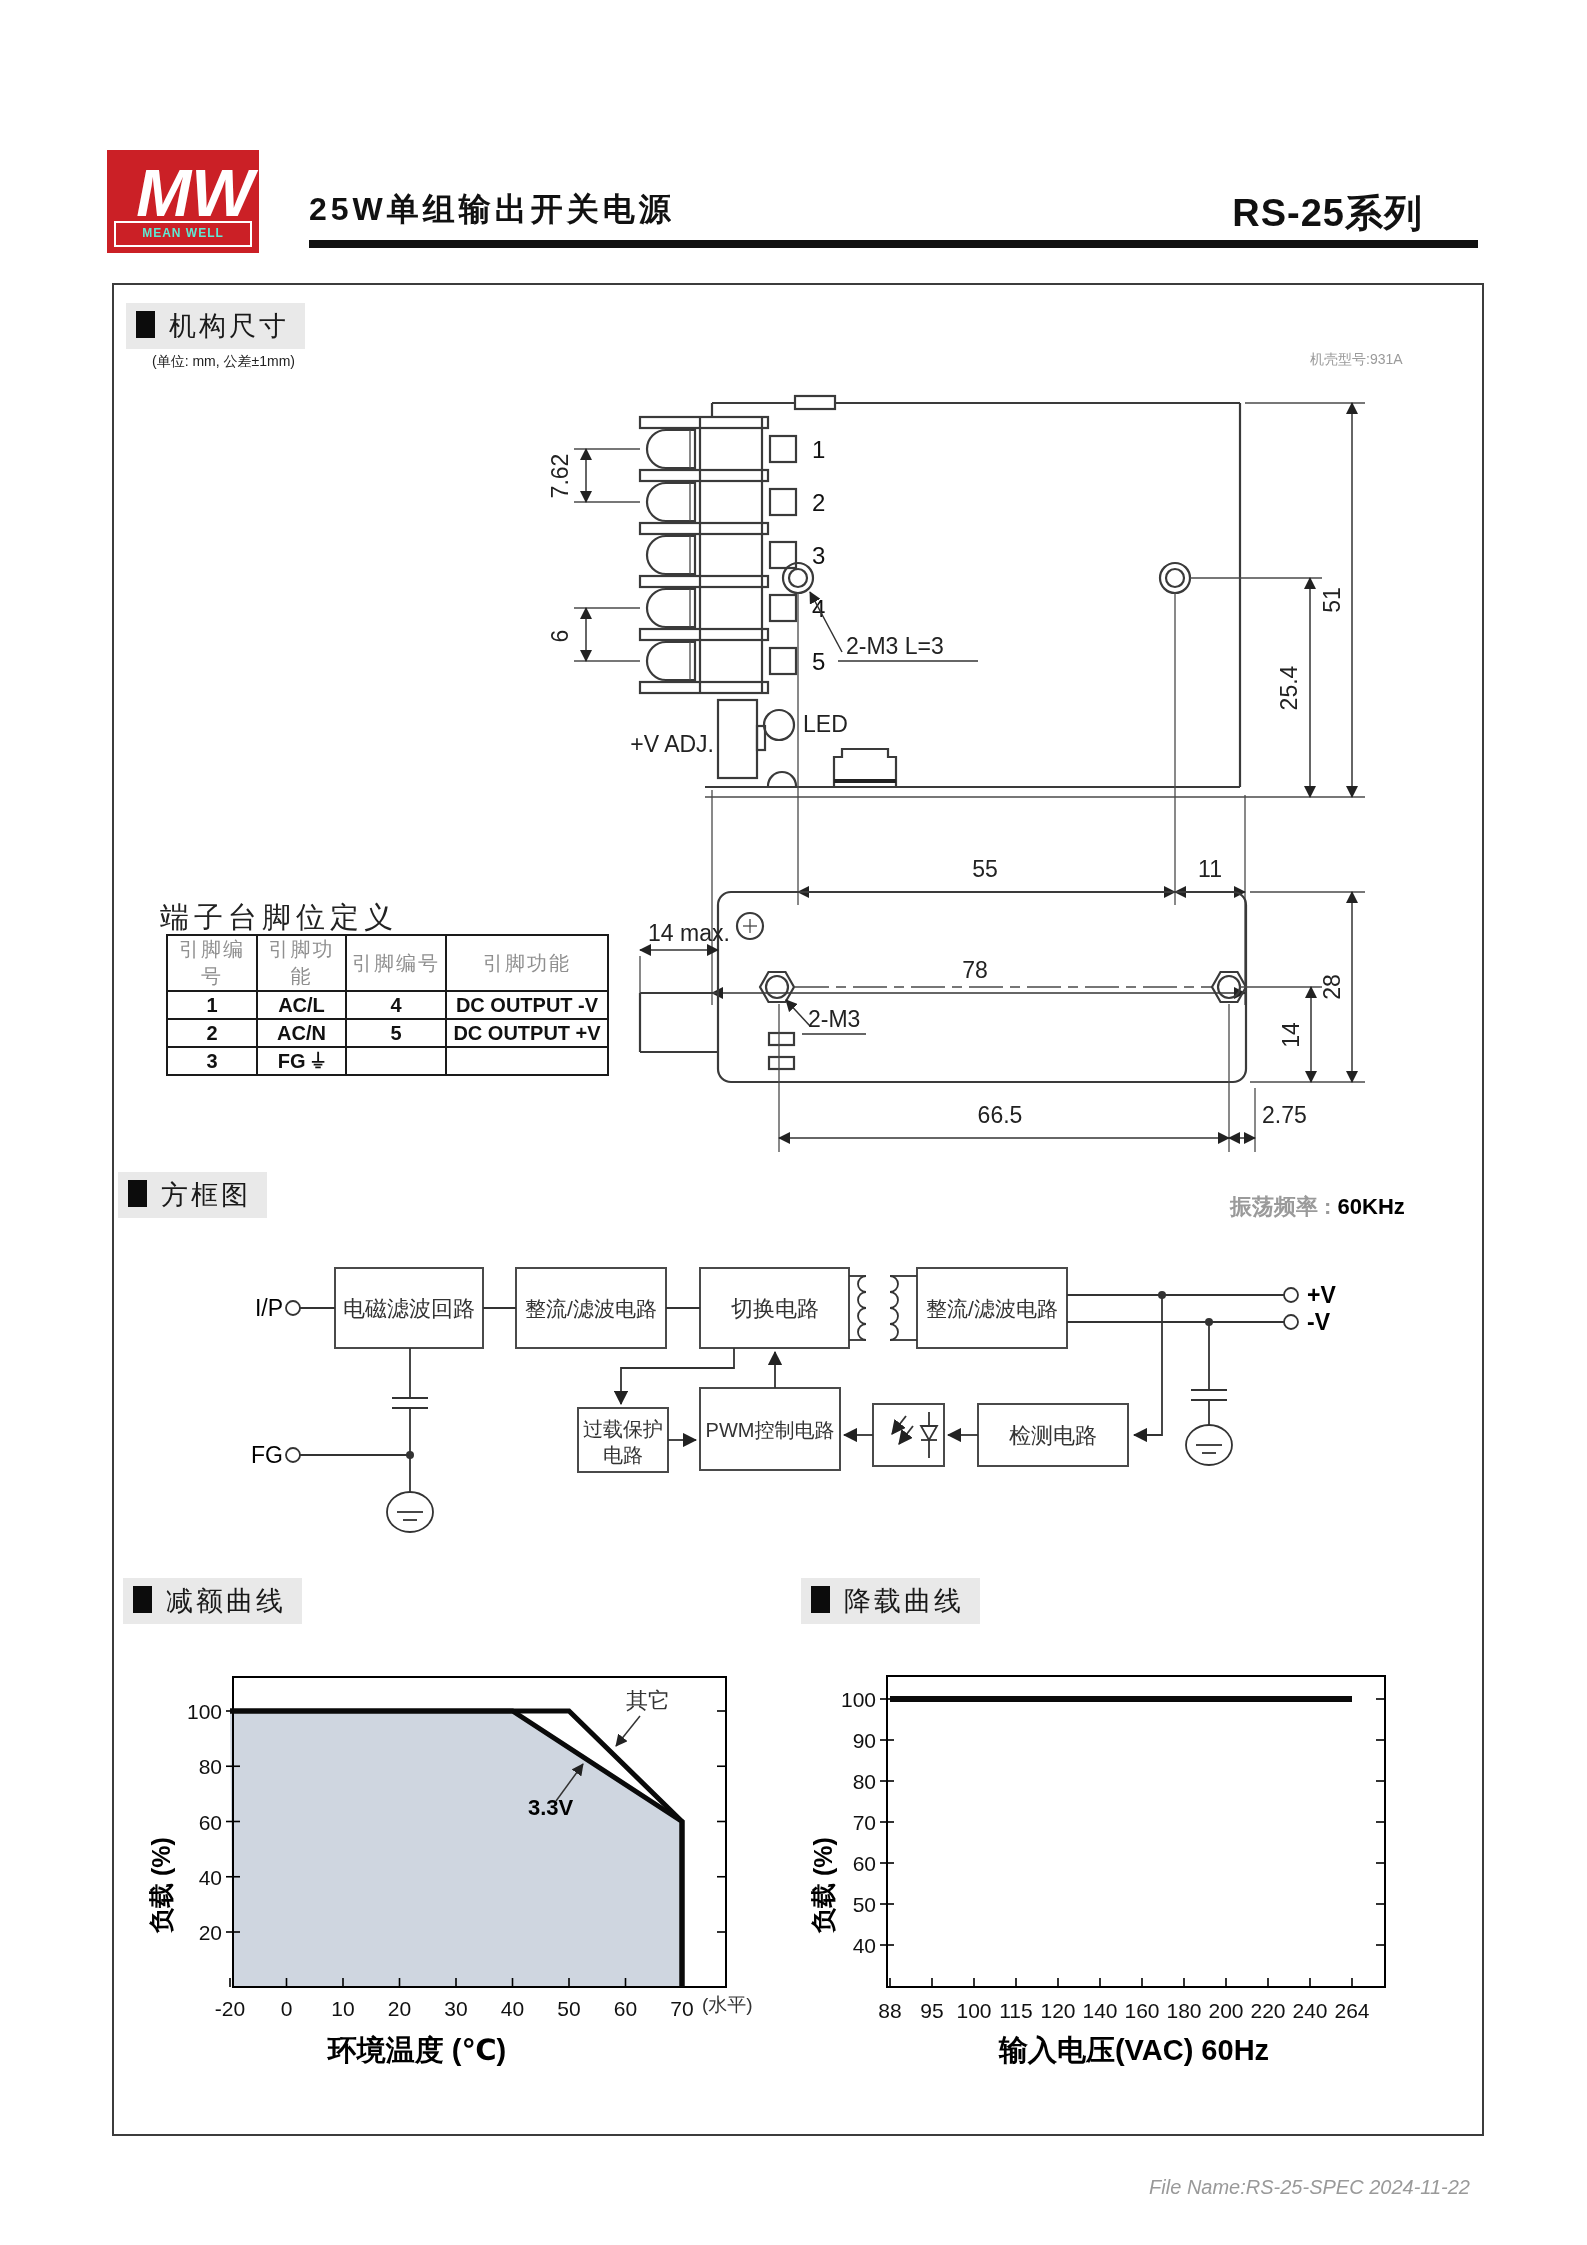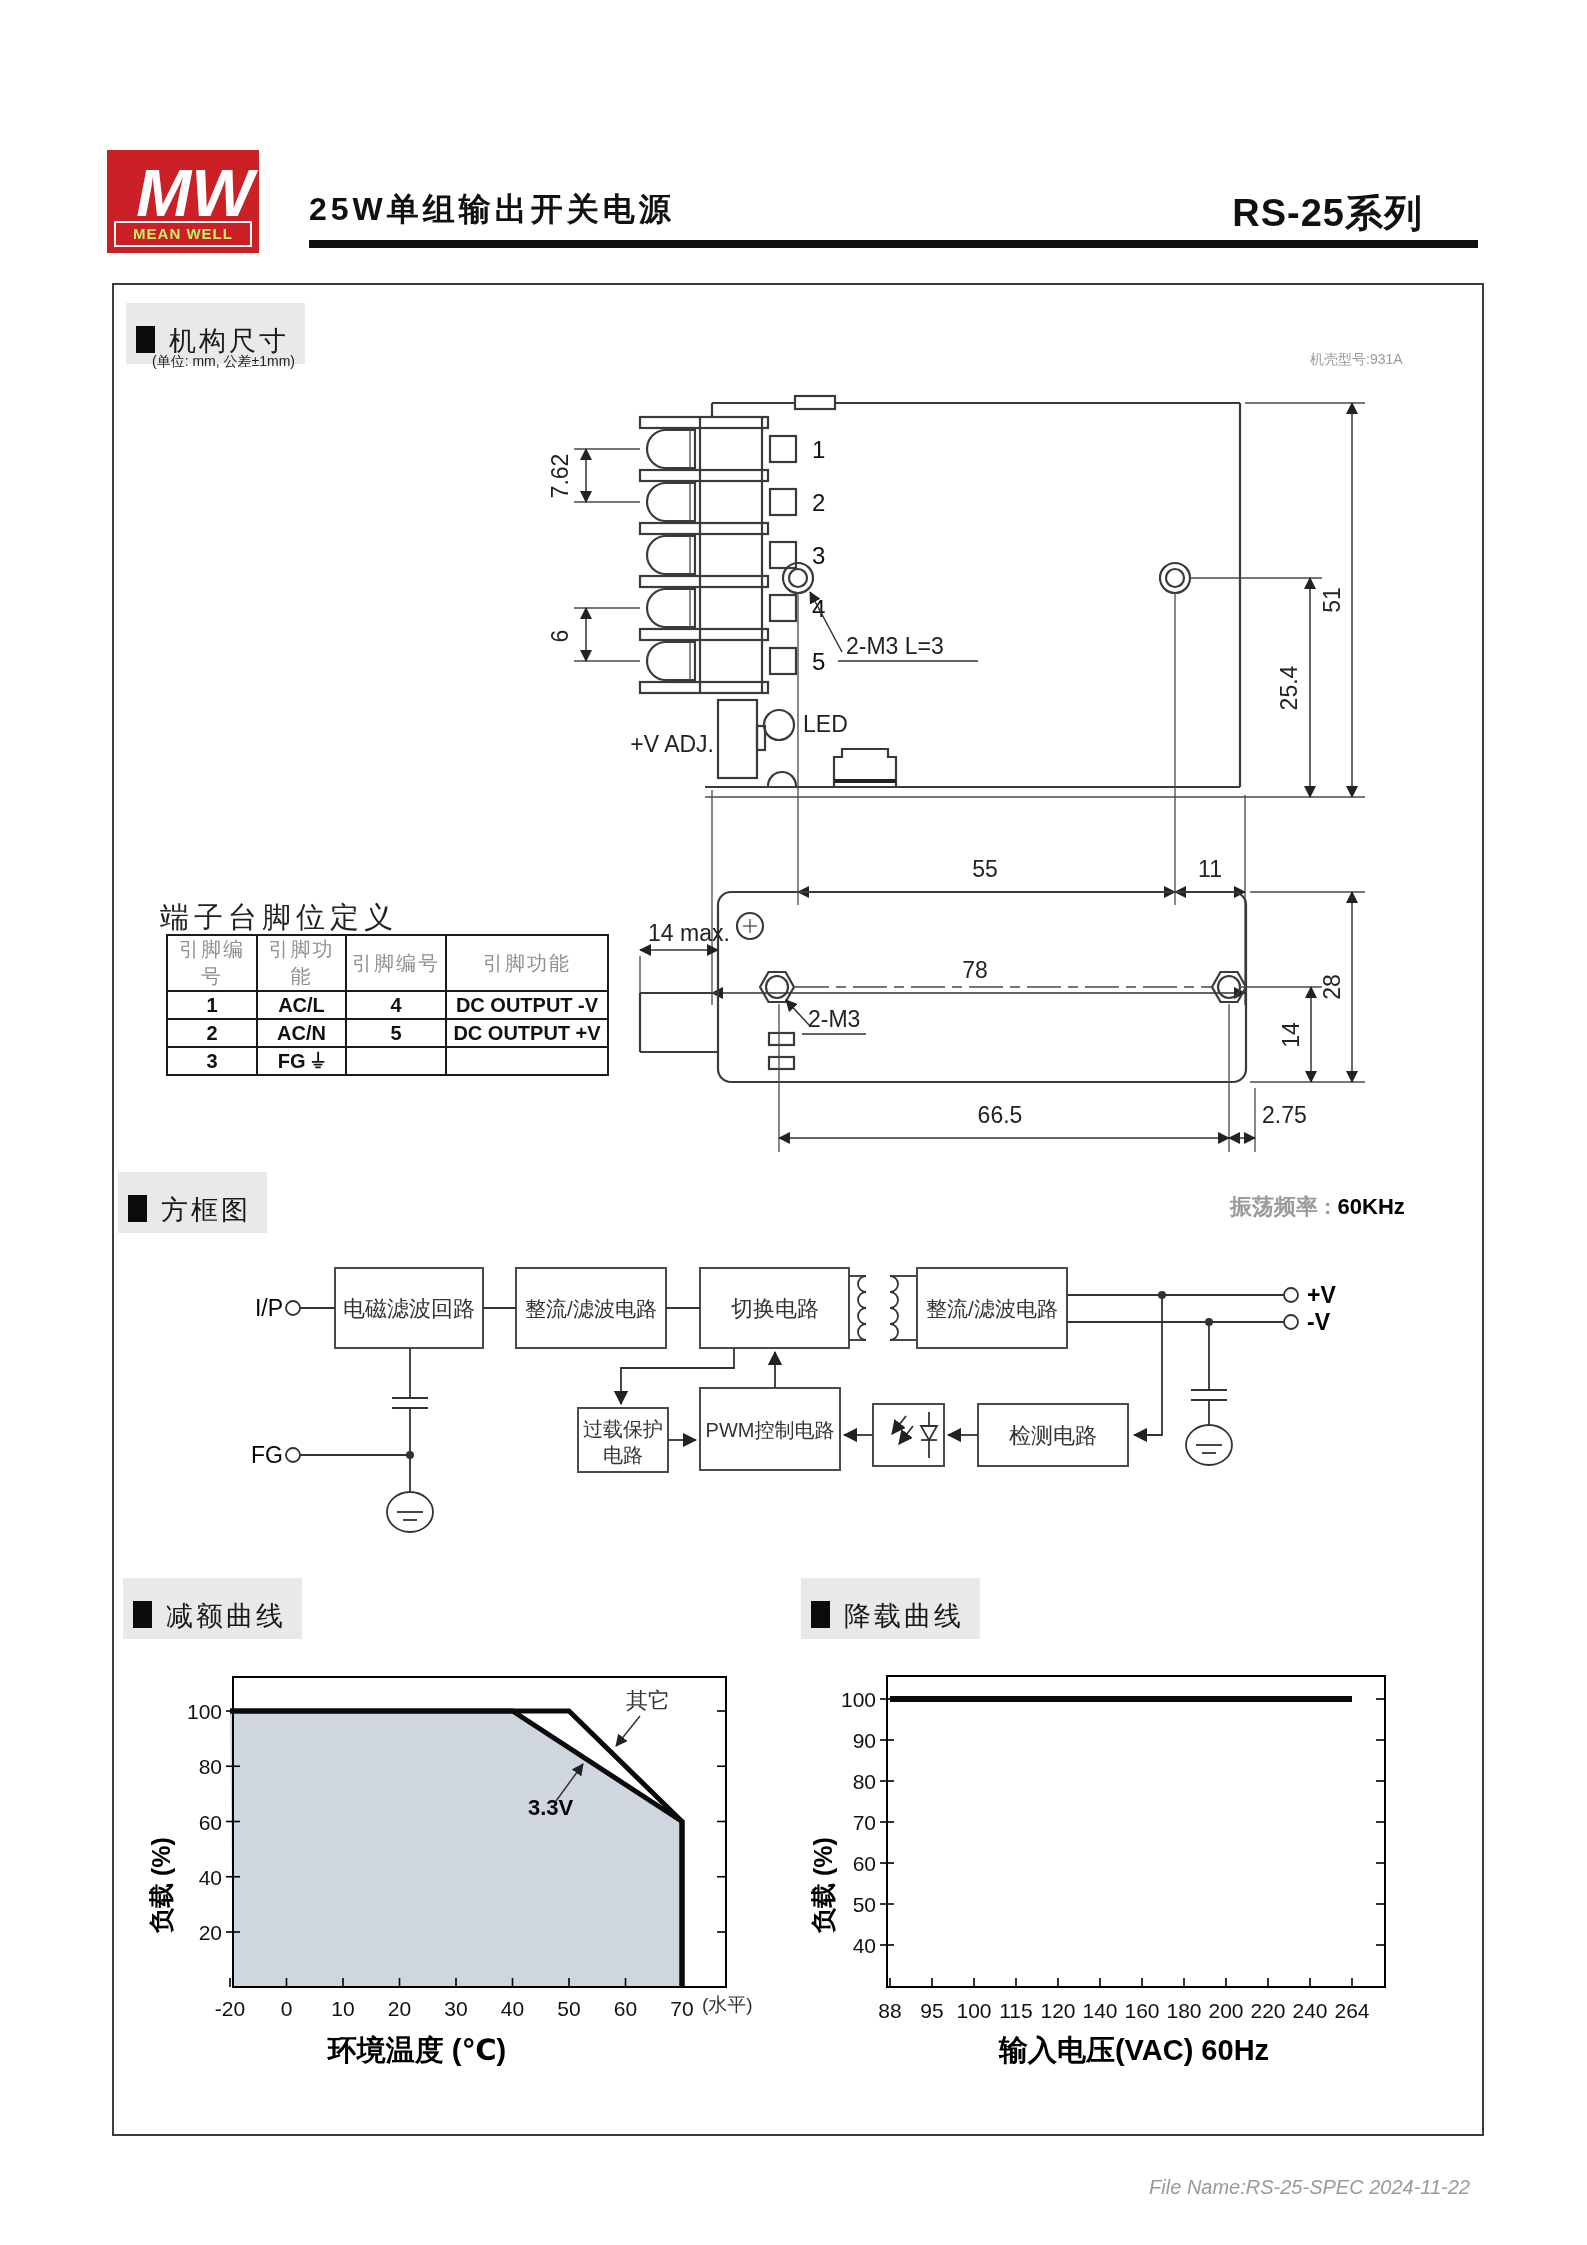--- a/index.html
+++ b/index.html
@@ -3,27 +3,27 @@
 <meta charset="utf-8">
 <style>
   html,body{margin:0;padding:0;}
   body{width:1587px;height:2245px;position:relative;background:#fff;
        font-family:"Liberation Sans","DejaVu Sans",sans-serif;color:#111;}
   .abs{position:absolute;}
   #art{position:absolute;left:0;top:0;}
   
   .logo{left:107px;top:150px;width:152px;height:103px;background:#cb2026;}
   .logo-band{position:absolute;left:7px;right:7px;bottom:6px;height:22px;border:2px solid #fff;
-             color:#bef264;font-weight:bold;font-size:15px;letter-spacing:1px;text-align:center;line-height:21px;}
+             color:#5eead4;font-weight:bold;font-size:12px;letter-spacing:1px;text-align:center;line-height:21px;}
   .doc-title{left:309px;top:188px;font-size:32px;font-weight:bold;letter-spacing:4px;}
   .doc-series{left:1025px;top:188px;width:398px;text-align:right;font-size:38px;font-weight:bold;letter-spacing:1px;}
   .title-rule{left:309px;top:240px;width:1169px;height:8px;background:#111;}
   .page-box{left:112px;top:283px;width:1368px;height:1849px;border:2px solid #3c3c3c;}
   
-  .chip{background:#e9e9e9;padding:20px 16px 5px 10px;font-size:27px;color:#1a1a1a;letter-spacing:3px;white-space:nowrap;}
+  .chip{background:#e9e9e9;padding:5px 16px 5px 10px;font-size:27px;color:#1a1a1a;letter-spacing:3px;white-space:nowrap;}
   .chip .sq{display:inline-block;width:19px;height:27px;background:#0c0c0c;margin-right:14px;vertical-align:-3px;}
   .note{font-size:14px;color:#222;}
   .gray{color:#9a9a9a;}
   
   .tbl-title{left:160px;top:898px;font-size:29px;letter-spacing:5px;color:#222;}
   .pin-table{left:166px;top:934px;border-collapse:collapse;}
   .pin-table th,.pin-table td{border:2px solid #1a1a1a;text-align:center;font-size:20px;padding:0 4px;height:26px;}
   .pin-table th{color:#8f8f8f;font-weight:normal;letter-spacing:2px;}
   .pin-table td{font-weight:bold;}
   .c1{width:80px}.c2{width:79px}.c3{width:90px}.c4{width:152px}

